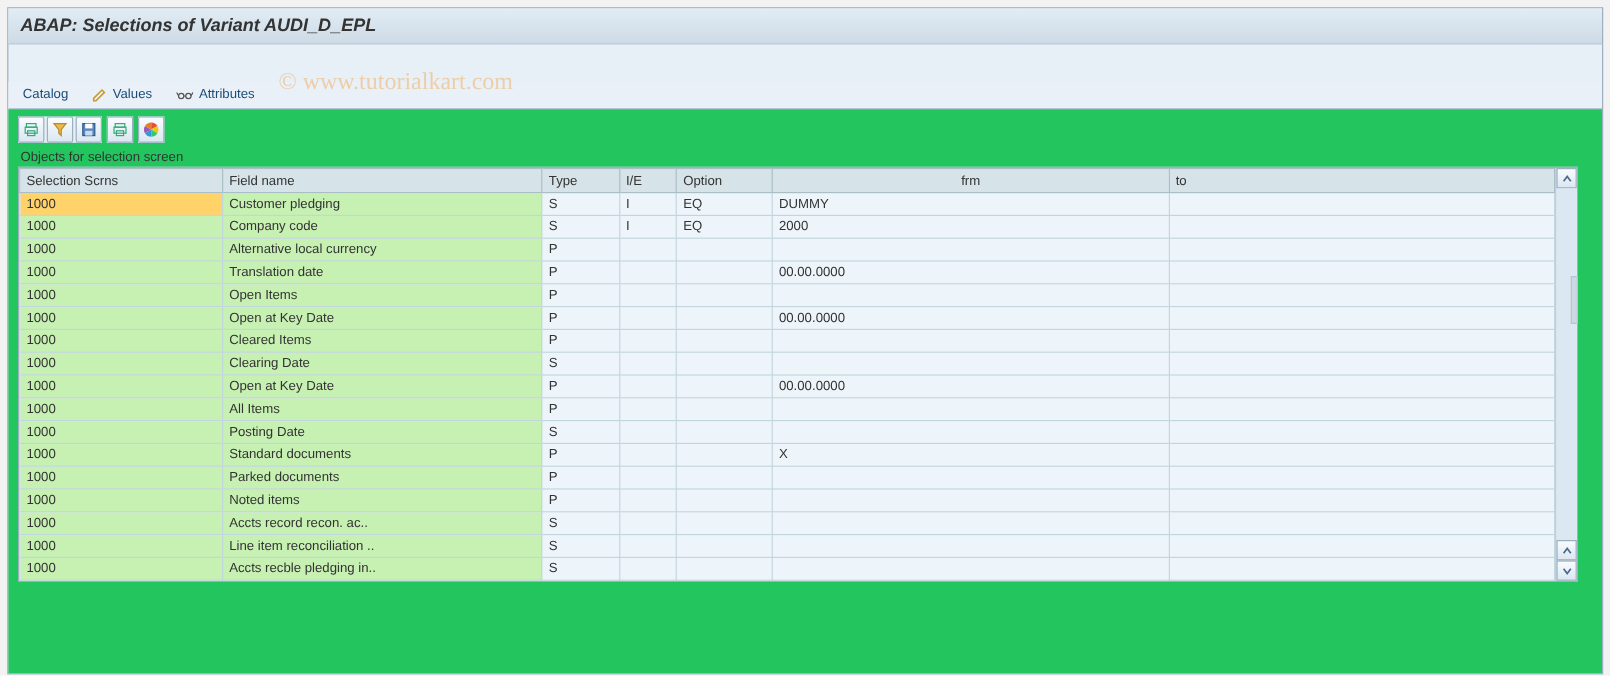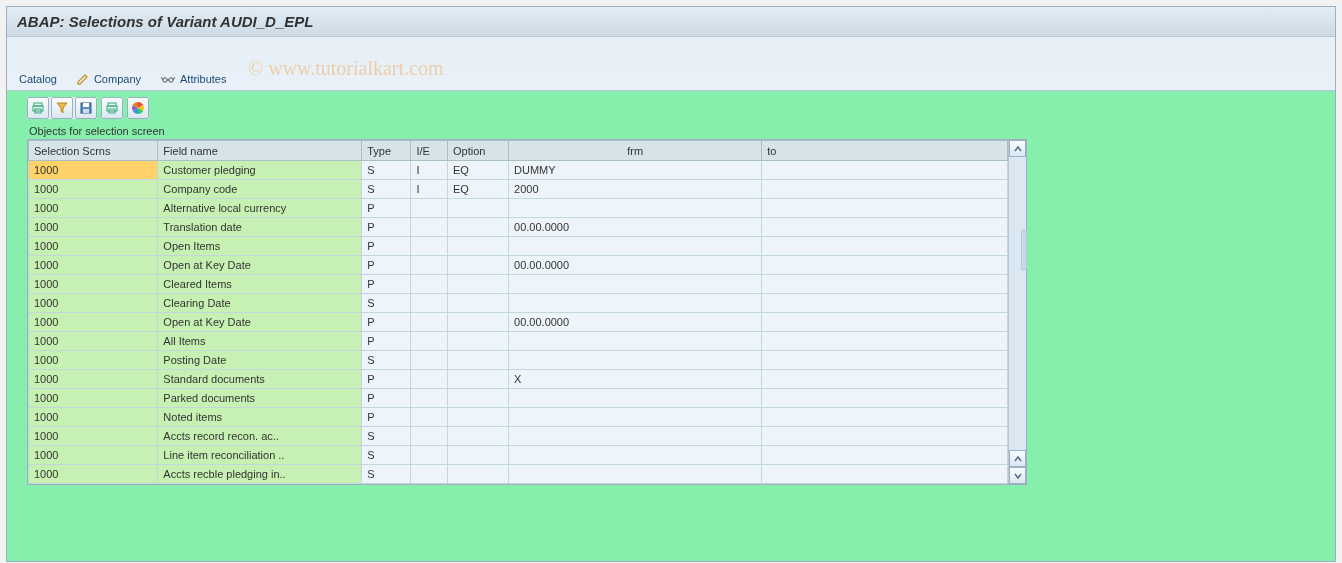--- a/index.html
+++ b/index.html
@@ -3,68 +3,68 @@
   <meta charset="utf-8">
   <style>
     * { box-sizing: border-box; margin: 0; padding: 0; font-family: Arial, Helvetica, sans-serif; }
     body { background: #f2f2f2; width: 1342px; height: 563px; overflow: hidden; font-size: 11px; }
     .window { border: 1px solid #9cb0c1; background: #e7eff7; margin: 6px; position: relative; }
     .title-bar { background: linear-gradient(#e2ecf4, #cddbe6); padding: 6px 10px; border-bottom: 1px solid #b5c7d6; }
     .title-bar h1 { font-size: 15px; font-style: italic; font-weight: bold; color: #333; }
     .menu-bar { padding: 5px 12px; border-bottom: 1px solid #b5c7d6; display: flex; gap: 20px; align-items: center; background: #e9f0f7; margin-top: 31px; }
     .menu-item { display: inline-flex; align-items: center; gap: 5px; color: #1c4a78; cursor: pointer; font-size: 11px; }
     .menu-item .icn { display: inline-flex; }
-    .body-area { background: #86efac; padding: 6px 8px 10px 20px; min-height: 470px; }
+    .body-area { background: #22c55e; padding: 6px 8px 10px 8px; min-height: 470px; }
     .toolbar { display: flex; gap: 4px; align-items: center; margin-bottom: 6px; }
     .tb-group { display: flex; gap: 2px; background: #e6eff7; padding: 0px; }
     .tb-btn { width: 22px; height: 22px; border: 1px solid #9cb0c1; background: linear-gradient(#f9fcfe, #dbe7f1); border-radius: 2px; display: flex; align-items: center; justify-content: center; cursor: pointer; }
     .section-label { font-size: 11px; color: #333; margin: 3px 0 2px 2px; }
-    .grid-frame { display: flex; border: 1px solid #9cb0c1; background: #fff; width: 1000px; }
+    .grid-frame { display: flex; border: 1px solid #9cb0c1; background: #fff; width: 1300px; }
     .grid-table { border-collapse: collapse; width: 100%; font-size: 11px; }
     .grid-table th { background: #dbe7dd; border: 1px solid #a9bfc5; padding: 2px 5px; text-align: left; font-weight: normal; color: #333; height: 20px; background: #d6e3e9; }
     .grid-table td { border: 1px solid #c2d6dd; padding: 2px 5px; height: 19px; color: #333; }
     .grid-table .c-scrn { width: 92px; }
     .grid-table .c-field { width: 145px; }
     .grid-table .c-type { width: 35px; }
     .grid-table .c-ie { width: 26px; }
     .grid-table .c-opt { width: 42px; }
     .grid-table .c-frm { width: 180px; text-align: center; }
     .grid-table .c-to { width: 175px; }
     .cell-scrn { background: #c7f0b3; }
     .cell-scrn.sel { background: #ffd36a; }
     .cell-field { background: #c7f0b3; }
     .cell-input { background: #eef5fa; }
     .vscroll-col { width: 18px; background: #e6eef5; border-left: 1px solid #b5c7d6; position: relative; }
     .vscroll-btn { height: 17px; border: 1px solid #9cb0c1; background: linear-gradient(#f9fcfe, #dbe7f1); display:flex; align-items:center; justify-content:center; cursor:pointer; }
     .vscroll-track { position: absolute; top: 17px; bottom: 17px; left:0; right:0; background: #dbe7f1; }
     .vscroll-bot1 { position: absolute; bottom: 17px; left:0; right:0; }
     .vscroll-bot2 { position: absolute; bottom: 0; left:0; right:0; }
     .vscroll-grip { position:absolute; right:-1px; top: 90px; width: 6px; height: 40px; background:#ccd8e2; border:1px solid #b5c7d6;}
-    .watermark { position: absolute; top: 50px; left: 241px; color: #f0b36a; opacity: 0.55; font-size: 20px; font-family: "Times New Roman", serif; pointer-events:none; }
+    .watermark { position: absolute; top: 50px; left: 225px; color: #f0b36a; opacity: 0.55; font-size: 20px; font-family: "Times New Roman", serif; pointer-events:none; }
     svg { display: block; }
   </style>
 </head>
 <body>
 
 <div class="window">
   <div class="title-bar">
     <h1>ABAP: Selections of Variant AUDI_D_EPL</h1>
   </div>
 
   <div class="menu-bar">
     <span class="menu-item">
       <span>Catalog</span>
     </span>
     <span class="menu-item">
       <span class="icn">
         <svg width="12" height="12" viewBox="0 0 12 12">
             <path d="M1 9 L8 2 L10 4 L3 11 L1 11 Z" fill="none" stroke="#c79a2b" stroke-width="1.3"></path>
           </svg>
       </span>
-      <span>Company</span>
+      <span>Values</span>
     </span>
     <span class="menu-item">
       <span class="icn">
         <svg width="14" height="10" viewBox="0 0 14 10">
             <circle cx="4" cy="6" r="2.2" fill="none" stroke="#555"></circle>
             <circle cx="10" cy="6" r="2.2" fill="none" stroke="#555"></circle>
             <path d="M6 6 L8 6 M2 6 L0 3 M12 6 L14 3" stroke="#555" fill="none"></path>
           </svg>
       </span>
       <span>Attributes</span>

